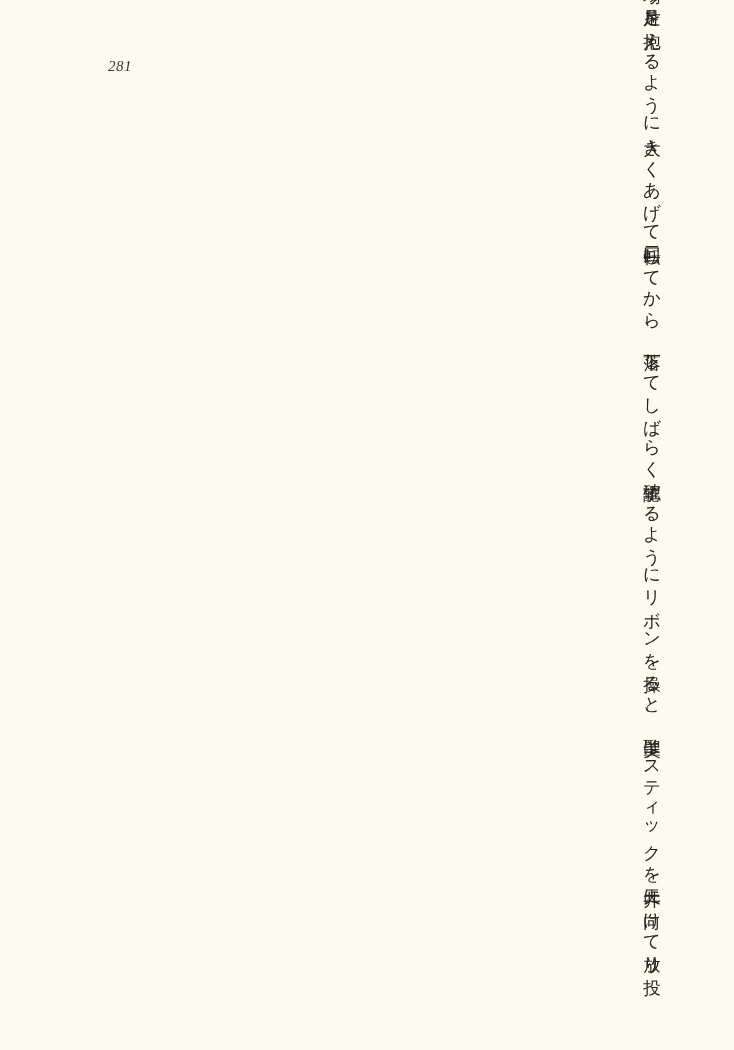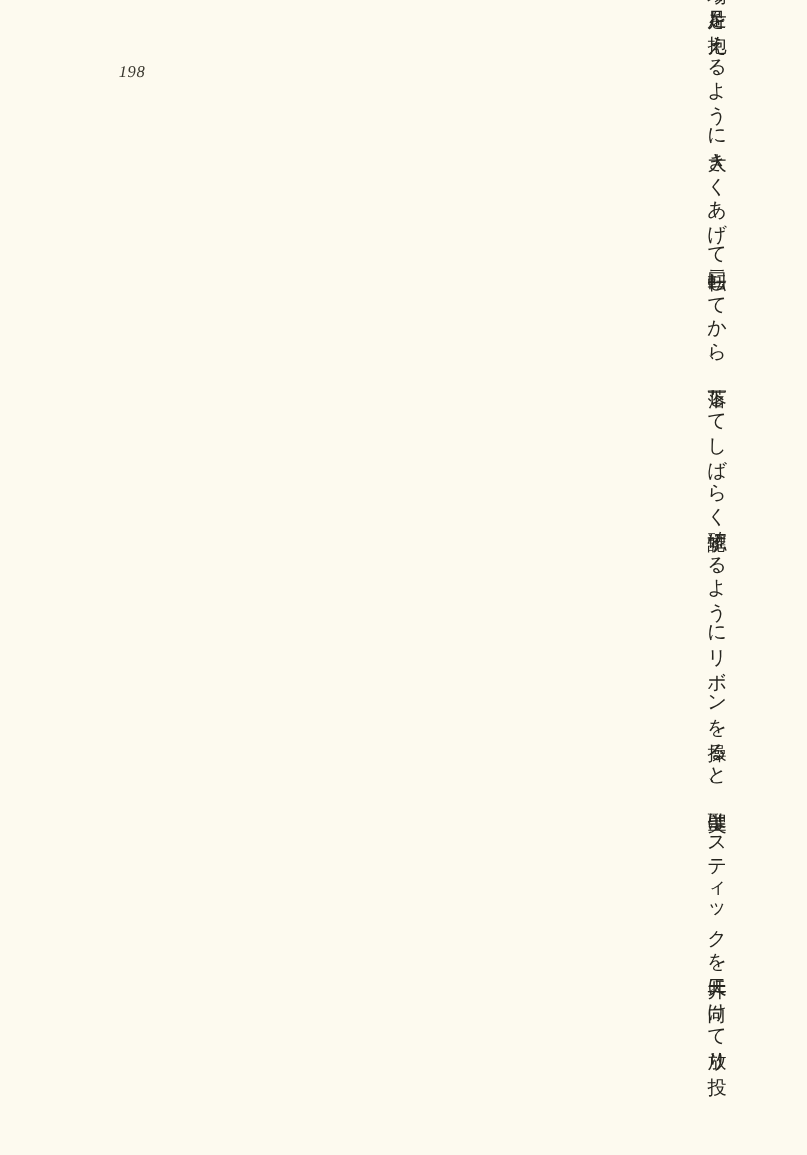--- a/index.html
+++ b/index.html
@@ -60,21 +60,21 @@
     margin-left: 0px;
     white-space: pre;
     font-feature-settings: "vert" 1;
   }
 </style>
 </head>
 <body>
 
 <div id="page">
 
-  <div id="page-number">198</div>
+  <div id="page-number">281</div>
 
   <div id="text-block">
     <div class="col">しばらく確認するようにリボンを操ると、聖美はスティックを天井に向けて放り投</div>
     <div class="col">げた。そして、その場で片足を抱えるように大きくあげて二回転してから、落下して</div>
 
   </div>
 
 </div>
 
 </body></html>

